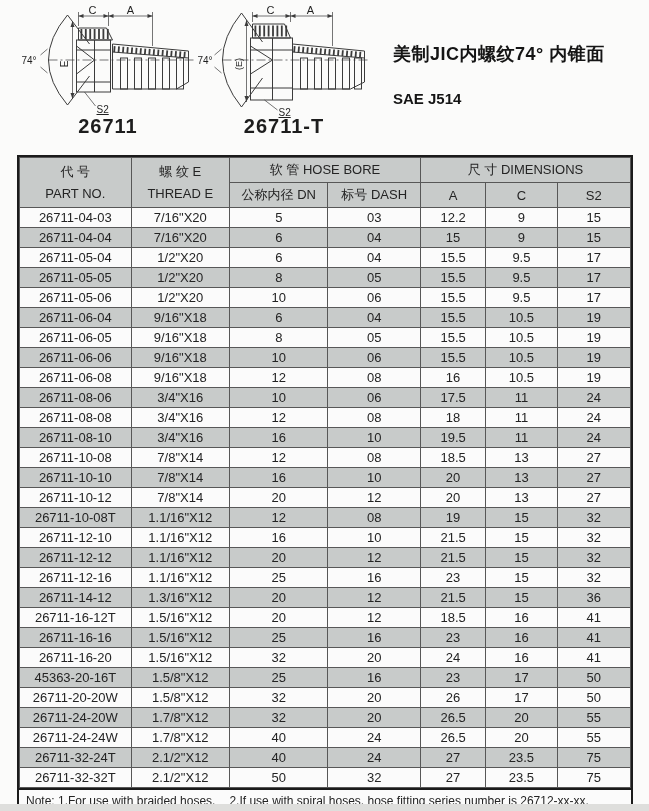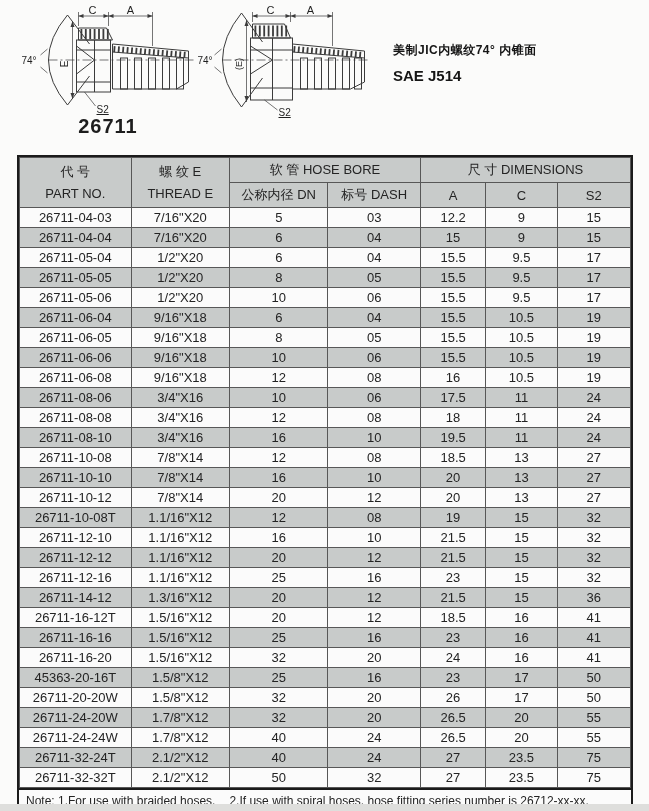--- a/index.html
+++ b/index.html
@@ -14,23 +14,23 @@
   .drawing{position:absolute;top:6px;width:176px;height:112px;}
   .drawing-1{left:20px;}
   .drawing-2{left:196px;}
   .drawing-label{
     position:absolute;top:115px;width:176px;text-align:center;
     font-size:20px;font-weight:bold;letter-spacing:1px;color:#1d1d1d;
   }
   .drawing-label-1{left:20px;}
   .drawing-label-2{left:196px;}
   .title-block{position:absolute;left:393px;top:42px;color:#151515;}
-  .title-cn{font-size:12px;font-weight:bold;letter-spacing:0.5px;}
+  .title-cn{font-size:18px;font-weight:bold;letter-spacing:0.5px;}
   .title-en{font-size:15px;font-weight:bold;margin-top:8px;letter-spacing:0.2px;}
-  .title-std{font-size:15px;font-weight:bold;margin-top:8px;}
+  .title-std{font-size:15px;font-weight:bold;margin-top:24px;}
 
   .table-wrap{
     position:absolute;left:17px;top:155px;width:616px;
     border:2px solid var(--border-outer,#1b1b1b);
     background:#fafafa;box-sizing:border-box;
   }
   table{width:100%;border-collapse:collapse;table-layout:fixed;padding-left:21px;}
   th,td{
     border:1px solid var(--border-inner,#555);
     text-align:center;vertical-align:middle;
@@ -140,20 +140,21 @@
       <line x1="68" y1="94" x2="81" y2="104" stroke-width="0.7"></line>
     </g>
     <text x="74" y="8" font-size="11" text-anchor="middle">C</text>
     <text x="114" y="8" font-size="11" text-anchor="middle">A</text>
     <text x="1" y="58" font-size="10">74°</text>
     <text x="45" y="58" font-size="9" text-anchor="middle" transform="rotate(-90 45 58)">(E)</text>
     <text x="82" y="110" font-size="10" text-decoration="underline">S2</text>
   </svg>
 
   <div class="drawing-label drawing-label-1">26711</div>
+  <div class="drawing-label drawing-label-2">26711-T</div>
 
   <div class="title-block">
     <div class="title-cn">美制JIC内螺纹74°  内锥面</div>
     <div class="title-std">SAE J514</div>
   </div>
 </div>
 
 <div class="table-wrap">
   <table>
     <colgroup>

